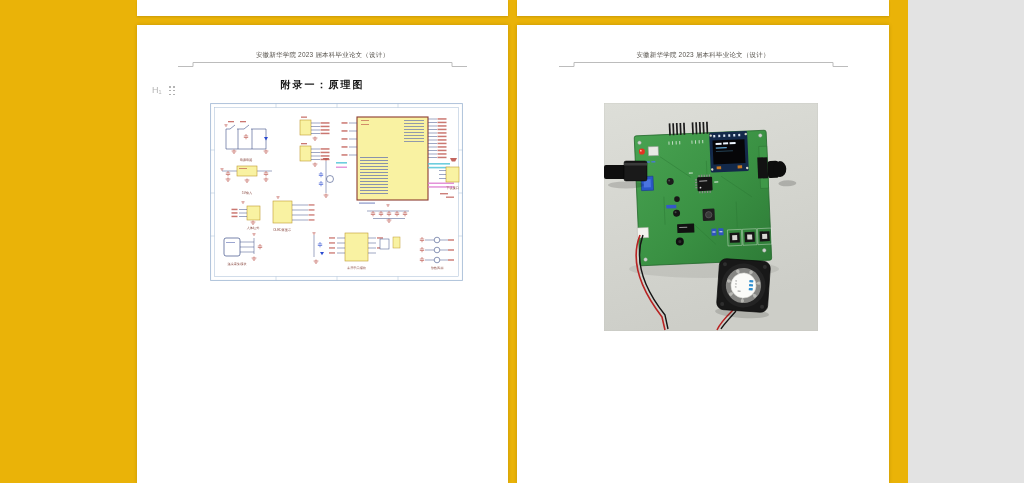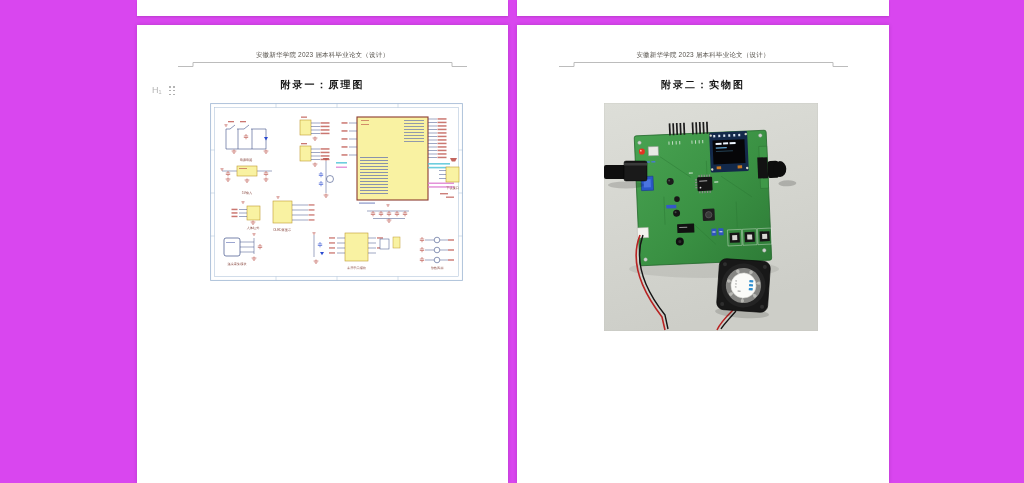--- a/index.html
+++ b/index.html
@@ -1,16 +1,16 @@
 <!DOCTYPE html>
 <html><head>
 <meta charset="utf-8">
 <style>
   html,body{margin:0;padding:0;background:#e3e3e3}
-  .screen{position:relative;width:1024px;height:483px;overflow:hidden;background:#d946ef;
+  .screen{position:relative;width:908px;height:483px;overflow:hidden;background:#eab308;
           font-family:"Liberation Sans","DejaVu Sans",sans-serif}
   .strip{position:absolute;top:0;height:16px;background:#fff;box-shadow:0 1px 2px rgba(0,0,0,.14)}
   .page{position:absolute;top:25px;height:458px;background:#fff;box-shadow:0 0 4px rgba(0,0,0,.16)}
   .hdr{position:absolute;top:26px;left:0;right:0;text-align:center;font-size:6.5px;color:#56524c;letter-spacing:.2px;white-space:nowrap}
   .hline{position:absolute;left:0;top:32px}
   .ptitle{position:absolute;top:53px;left:0;right:0;text-align:center;font-size:10px;font-weight:700;color:#151515;letter-spacing:2px}
   .hbadge{position:absolute;left:15px;top:60px;font-size:9px;color:#b4b4b4}
   .dots{position:absolute;left:32px;top:61px;width:6px;height:10px;display:grid;
         grid-template-columns:repeat(2,1.6px);grid-template-rows:repeat(3,1.6px);gap:2.2px 2.4px;cursor:grab}
   .dots i{background:#a5a5a5;border-radius:50%}
@@ -325,21 +325,20 @@
         <text x="227" y="165.5" font-size="3.2" fill="#8a4a42" text-anchor="middle">散热风扇</text>
       </g>
     </svg>
   </div>
 
   <div class="page" style="left:517px;width:372px">
     <div class="hdr">安徽新华学院 2023 届本科毕业论文（设计）</div>
     <svg class="hline" width="372" height="12">
       <polyline points="42,9.5 57,9.5 57,5.5 316,5.5 316,9.5 331,9.5" fill="none" stroke="#bcbcbc" stroke-width="1"></polyline>
     </svg>
-    <div class="ptitle">附录二：实物图</div>
 
     <svg class="imgobj" style="left:87px;top:78px" width="214" height="228" viewBox="0 0 214 228">
       <defs>
         <linearGradient id="pBg" x1="0" y1="0" x2="0.3" y2="1">
           <stop offset="0" stop-color="#dddeD8"></stop>
             <stop offset="1" stop-color="#cdcec8"></stop>
         </linearGradient>
         <linearGradient id="pPcb" x1="0" y1="0" x2="1" y2="1">
           <stop offset="0" stop-color="#48a251"></stop>
             <stop offset="0.55" stop-color="#3a9143"></stop>

